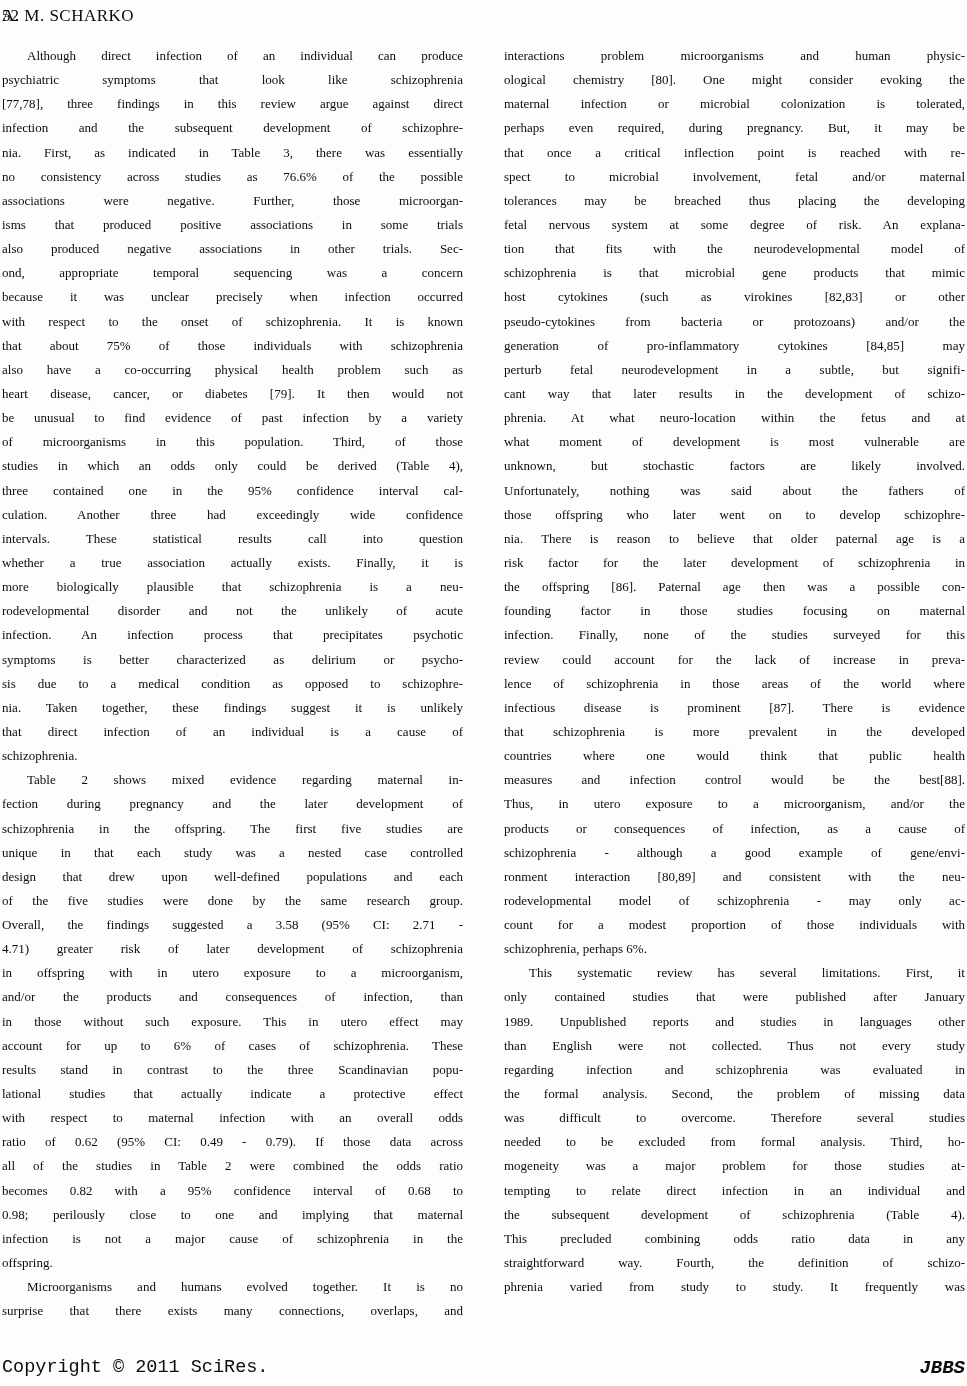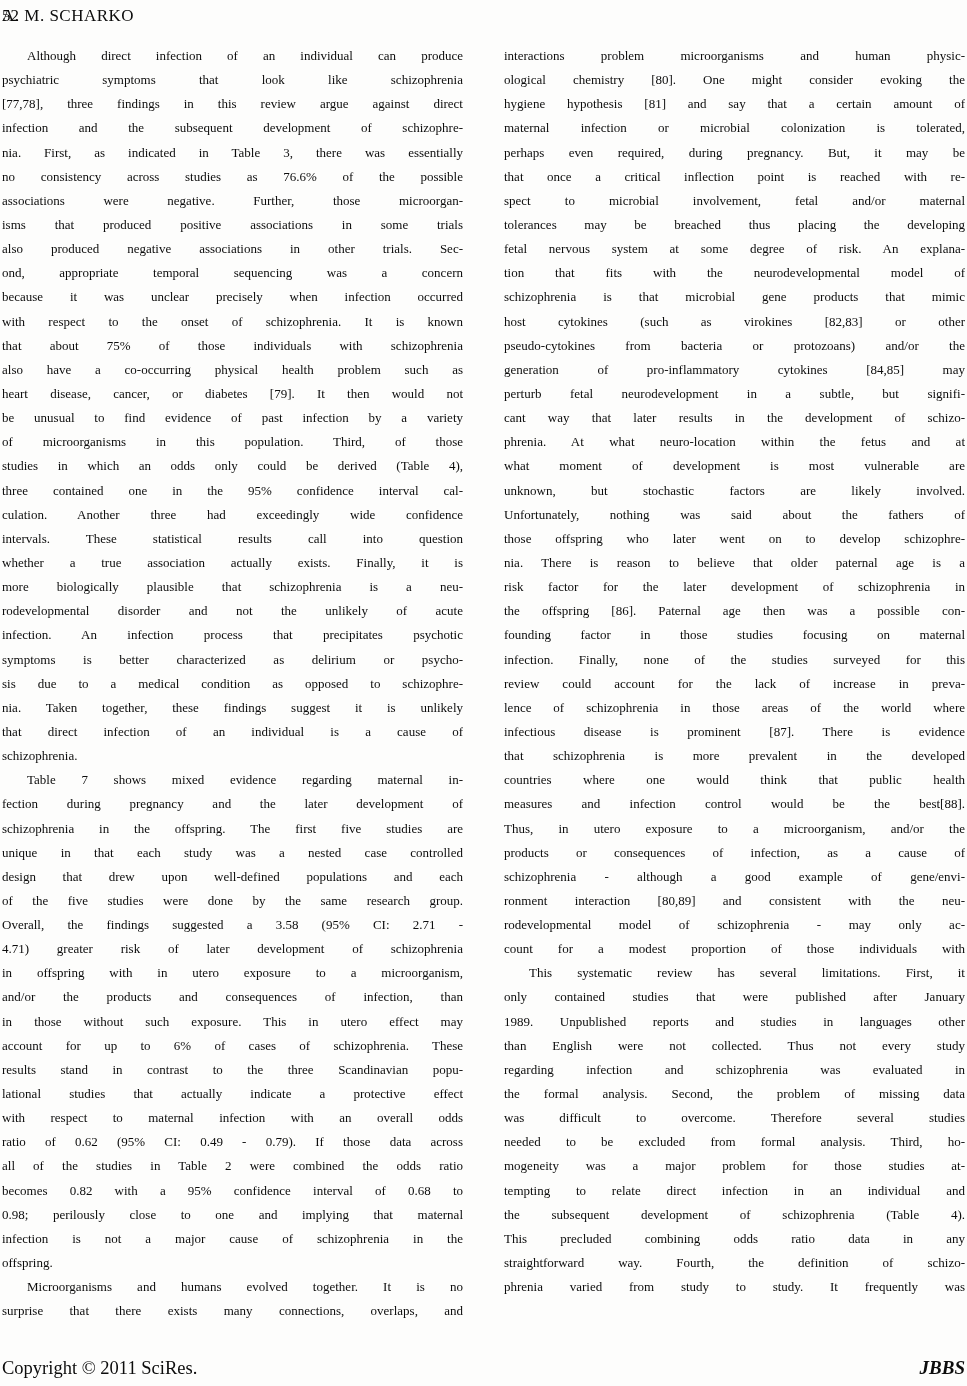--- a/index.html
+++ b/index.html
@@ -47,20 +47,21 @@
   }
   .line.indent { padding-left: 25px; }
   .line.end { text-align-last: left; }
   .line b { font-weight: normal; margin-top: 45px; }
   .page-footer {
     position: absolute;
     left: 2px; right: 2px; bottom: 6px;
     height: 24px;
     font-size: 18.5px;
     line-height: 24px;
+    font-family: Liberation Mono, monospace;
   }
   .copyright { position: absolute; left: 0; bottom: 0; }
   .journal-abbrev {
     position: absolute; right: 0; bottom: 0;
     font-weight: bold; font-style: italic;
     font-size: 19px;
   }
 </style>
 </head>
 <body>
@@ -97,21 +98,21 @@
         <div class="line"><span>intervals. These statistical results call into question</span></div>
         <div class="line"><span>whether a true association actually exists. Finally, it is</span></div>
         <div class="line"><span>more biologically plausible that schizophrenia is a neu-</span></div>
         <div class="line"><span>rodevelopmental disorder and not the unlikely of acute</span></div>
         <div class="line"><span>infection. An infection process that precipitates psychotic</span></div>
         <div class="line"><span>symptoms is better characterized as delirium or psycho-</span></div>
         <div class="line"><span>sis due to a medical condition as opposed to schizophre-</span></div>
         <div class="line"><span>nia. Taken together, these findings suggest it is unlikely</span></div>
         <div class="line"><span>that direct infection of an individual is a cause of</span></div>
         <div class="line end"><span>schizophrenia.</span></div>
-        <div class="line indent"><b>Table 7</b><span> shows mixed evidence regarding maternal in-</span></div>
+        <div class="line indent"><b>Table 2</b><span> shows mixed evidence regarding maternal in-</span></div>
         <div class="line"><span>fection during pregnancy and the later development of</span></div>
         <div class="line"><span>schizophrenia in the offspring. The first five studies are</span></div>
         <div class="line"><span>unique in that each study was a nested case controlled</span></div>
         <div class="line"><span>design that drew upon well-defined populations and each</span></div>
         <div class="line"><span>of the five studies were done by the same research group.</span></div>
         <div class="line"><span>Overall, the findings suggested a 3.58 (95% CI: 2.71 -</span></div>
         <div class="line"><span>4.71) greater risk of later development of schizophrenia</span></div>
         <div class="line"><span>in offspring with in utero exposure to a microorganism,</span></div>
         <div class="line"><span>and/or the products and consequences of infection, than</span></div>
         <div class="line"><span>in those without such exposure. This in utero effect may</span></div>
@@ -124,21 +125,20 @@
         <div class="line"><span>becomes 0.82 with a 95% confidence interval of 0.68 to</span></div>
         <div class="line"><span>0.98; perilously close to one and implying that maternal</span></div>
         <div class="line"><span>infection is not a major cause of schizophrenia in the</span></div>
         <div class="line end"><span>offspring.</span></div>
         <div class="line indent"><span>Microorganisms and humans evolved together. It is no</span></div>
         <div class="line"><span>surprise that there exists many connections, overlaps, and</span></div>
       </div>
     <div class="col" id="right-col">
         <div class="line"><span>interactions problem microorganisms and human physic-</span></div>
         <div class="line"><span>ological chemistry [80]. One might consider evoking the</span></div>
-        <div class="line"><span>hygiene hypothesis [81] and say that a certain amount of</span></div>
         <div class="line"><span>maternal infection or microbial colonization is tolerated,</span></div>
         <div class="line"><span>perhaps even required, during pregnancy. But, it may be</span></div>
         <div class="line"><span>that once a critical inflection point is reached with re-</span></div>
         <div class="line"><span>spect to microbial involvement, fetal and/or maternal</span></div>
         <div class="line"><span>tolerances may be breached thus placing the developing</span></div>
         <div class="line"><span>fetal nervous system at some degree of risk. An explana-</span></div>
         <div class="line"><span>tion that fits with the neurodevelopmental model of</span></div>
         <div class="line"><span>schizophrenia is that microbial gene products that mimic</span></div>
         <div class="line"><span>host cytokines (such as virokines [82,83] or other</span></div>
         <div class="line"><span>pseudo-cytokines from bacteria or protozoans) and/or the</span></div>
@@ -160,20 +160,21 @@
         <div class="line"><span>infectious disease is prominent [87]. There is evidence</span></div>
         <div class="line"><span>that schizophrenia is more prevalent in the developed</span></div>
         <div class="line"><span>countries where one would think that public health</span></div>
         <div class="line"><span>measures and infection control would be the best[88].</span></div>
         <div class="line"><span>Thus, in utero exposure to a microorganism, and/or the</span></div>
         <div class="line"><span>products or consequences of infection, as a cause of</span></div>
         <div class="line"><span>schizophrenia - although a good example of gene/envi-</span></div>
         <div class="line"><span>ronment interaction [80,89] and consistent with the neu-</span></div>
         <div class="line"><span>rodevelopmental model of schizophrenia - may only ac-</span></div>
         <div class="line"><span>count for a modest proportion of those individuals with</span></div>
+        <div class="line end"><span>schizophrenia, perhaps 6%.</span></div>
         <div class="line indent"><span>This systematic review has several limitations. First, it</span></div>
         <div class="line"><span>only contained studies that were published after January</span></div>
         <div class="line"><span>1989. Unpublished reports and studies in languages other</span></div>
         <div class="line"><span>than English were not collected. Thus not every study</span></div>
         <div class="line"><span>regarding infection and schizophrenia was evaluated in</span></div>
         <div class="line"><span>the formal analysis. Second, the problem of missing data</span></div>
         <div class="line"><span>was difficult to overcome. Therefore several studies</span></div>
         <div class="line"><span>needed to be excluded from formal analysis. Third, ho-</span></div>
         <div class="line"><span>mogeneity was a major problem for those studies at-</span></div>
         <div class="line"><span>tempting to relate direct infection in an individual and</span></div>

